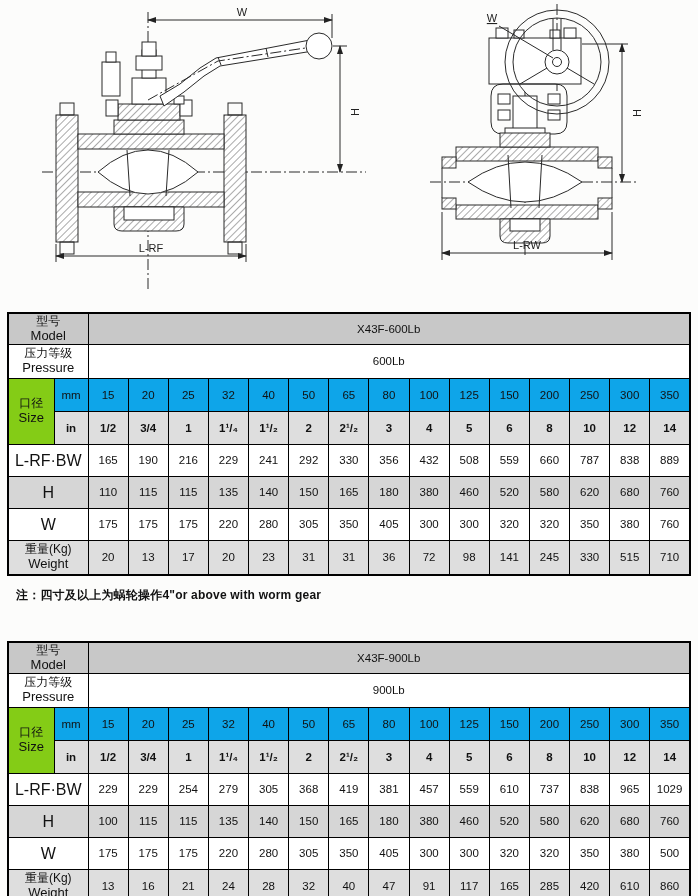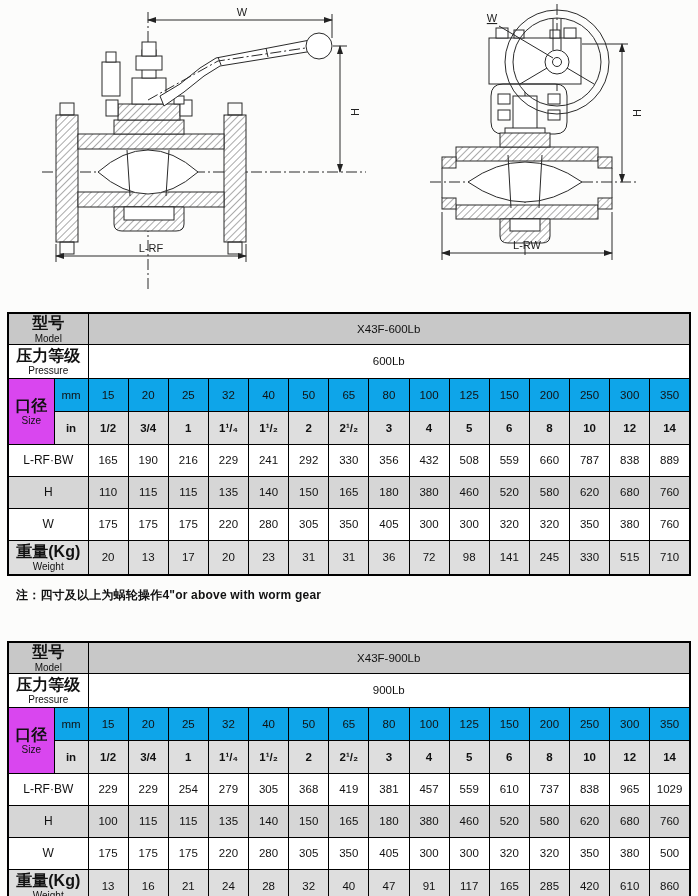--- a/index.html
+++ b/index.html
@@ -16,32 +16,32 @@
   .tbl-wrap{padding:0 7px;}
   table.spec-table{
     width:684px;border-collapse:collapse;table-layout:fixed;
     border:2px solid #000;margin:0;
   }
   .spec-table th,.spec-table td{
     border:1px solid #000;text-align:center;vertical-align:middle;
     padding:0;font-weight:normal;background:#fff;
     font-size:11.5px;line-height:1.1;overflow:hidden;
   }
-  .cn{font-size:16px;font-weight:bold;display:block;}
-  .en{font-size:10px;display:block;margin-top:1px;}
+  .cn{font-size:12px;font-weight:normal;display:block;}
+  .en{font-size:13px;display:block;margin-top:1px;}
   .r-model th,.r-model td{background:#c8c8c8;height:30px;}
   .r-pressure th,.r-pressure td{background:#ffffff;height:33px;text-align:center;}
   .r-mm th,.r-mm td{background:#0ea5e9;height:32px;}
   .r-in th,.r-in td{background:#dedede;height:32px;font-weight:bold;}
   .r-dim1 th,.r-dim1 td{background:#ffffff;height:31px;}
   .r-dim2 th,.r-dim2 td{background:#d6d6d6;height:31px;}
   .r-dim3 th,.r-dim3 td{background:#ffffff;height:31px;}
   .r-weight th,.r-weight td{background:#dedede;height:33px;margin-top:12px;}
-  .r-mm th.size-cell{background:#d946ef;}
-  .lbl{font-size:12px;}
+  .r-mm th.size-cell{background:#84cc16;}
+  .lbl{font-size:16px;}
   .note{
     margin:11px 0 0 9px;font-size:12px;font-weight:bold;color:#111;
     letter-spacing:0.2px;
   }
   .gap{height:37px;}
   .mt{margin-top:10px;}
   svg text{font-family:"Liberation Sans","DejaVu Sans",sans-serif;font-size:11px;fill:#222;}
 </style>
 </head>
 <body>

